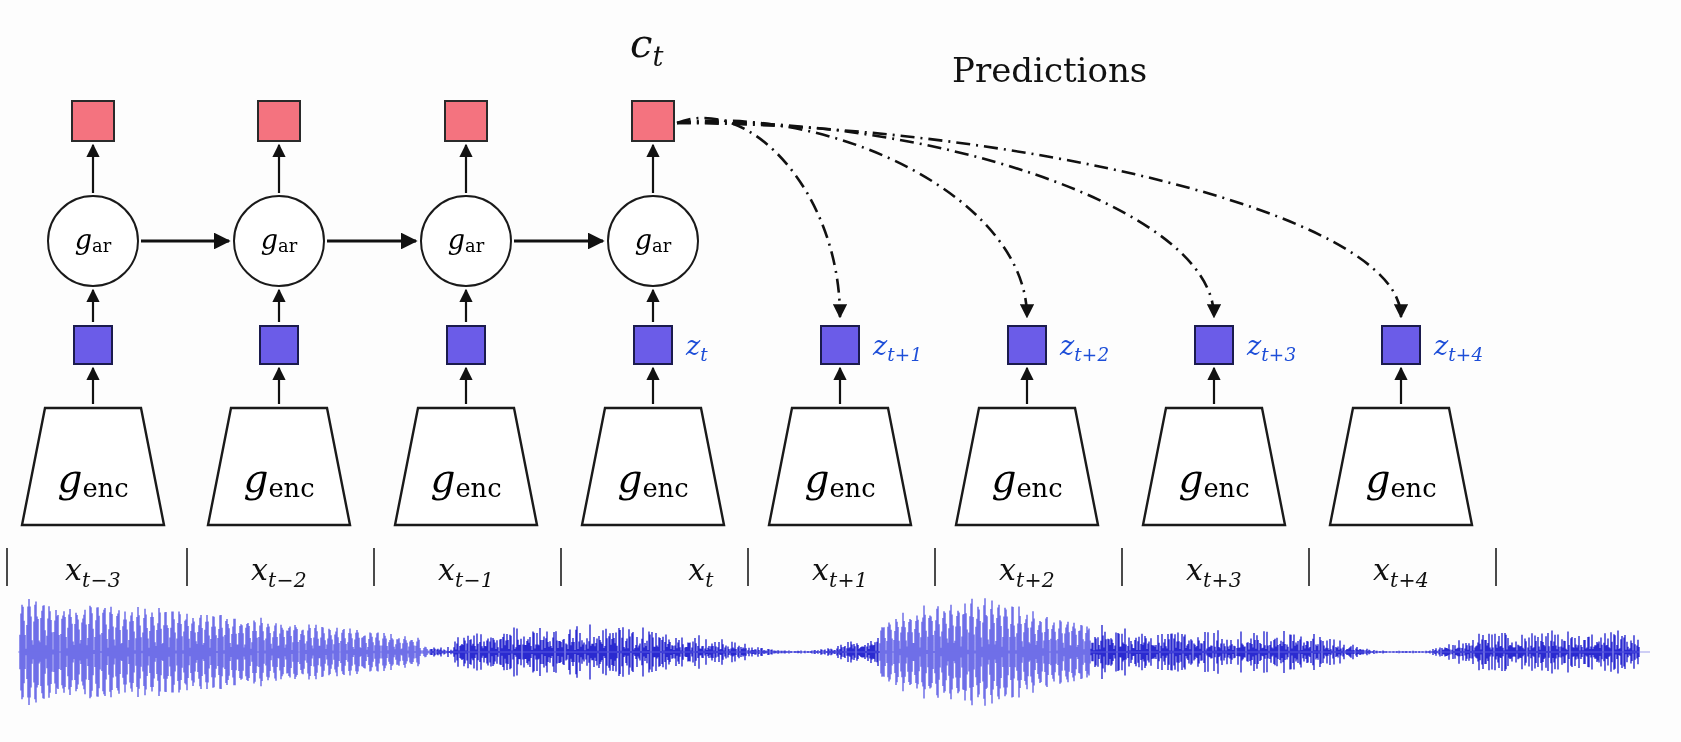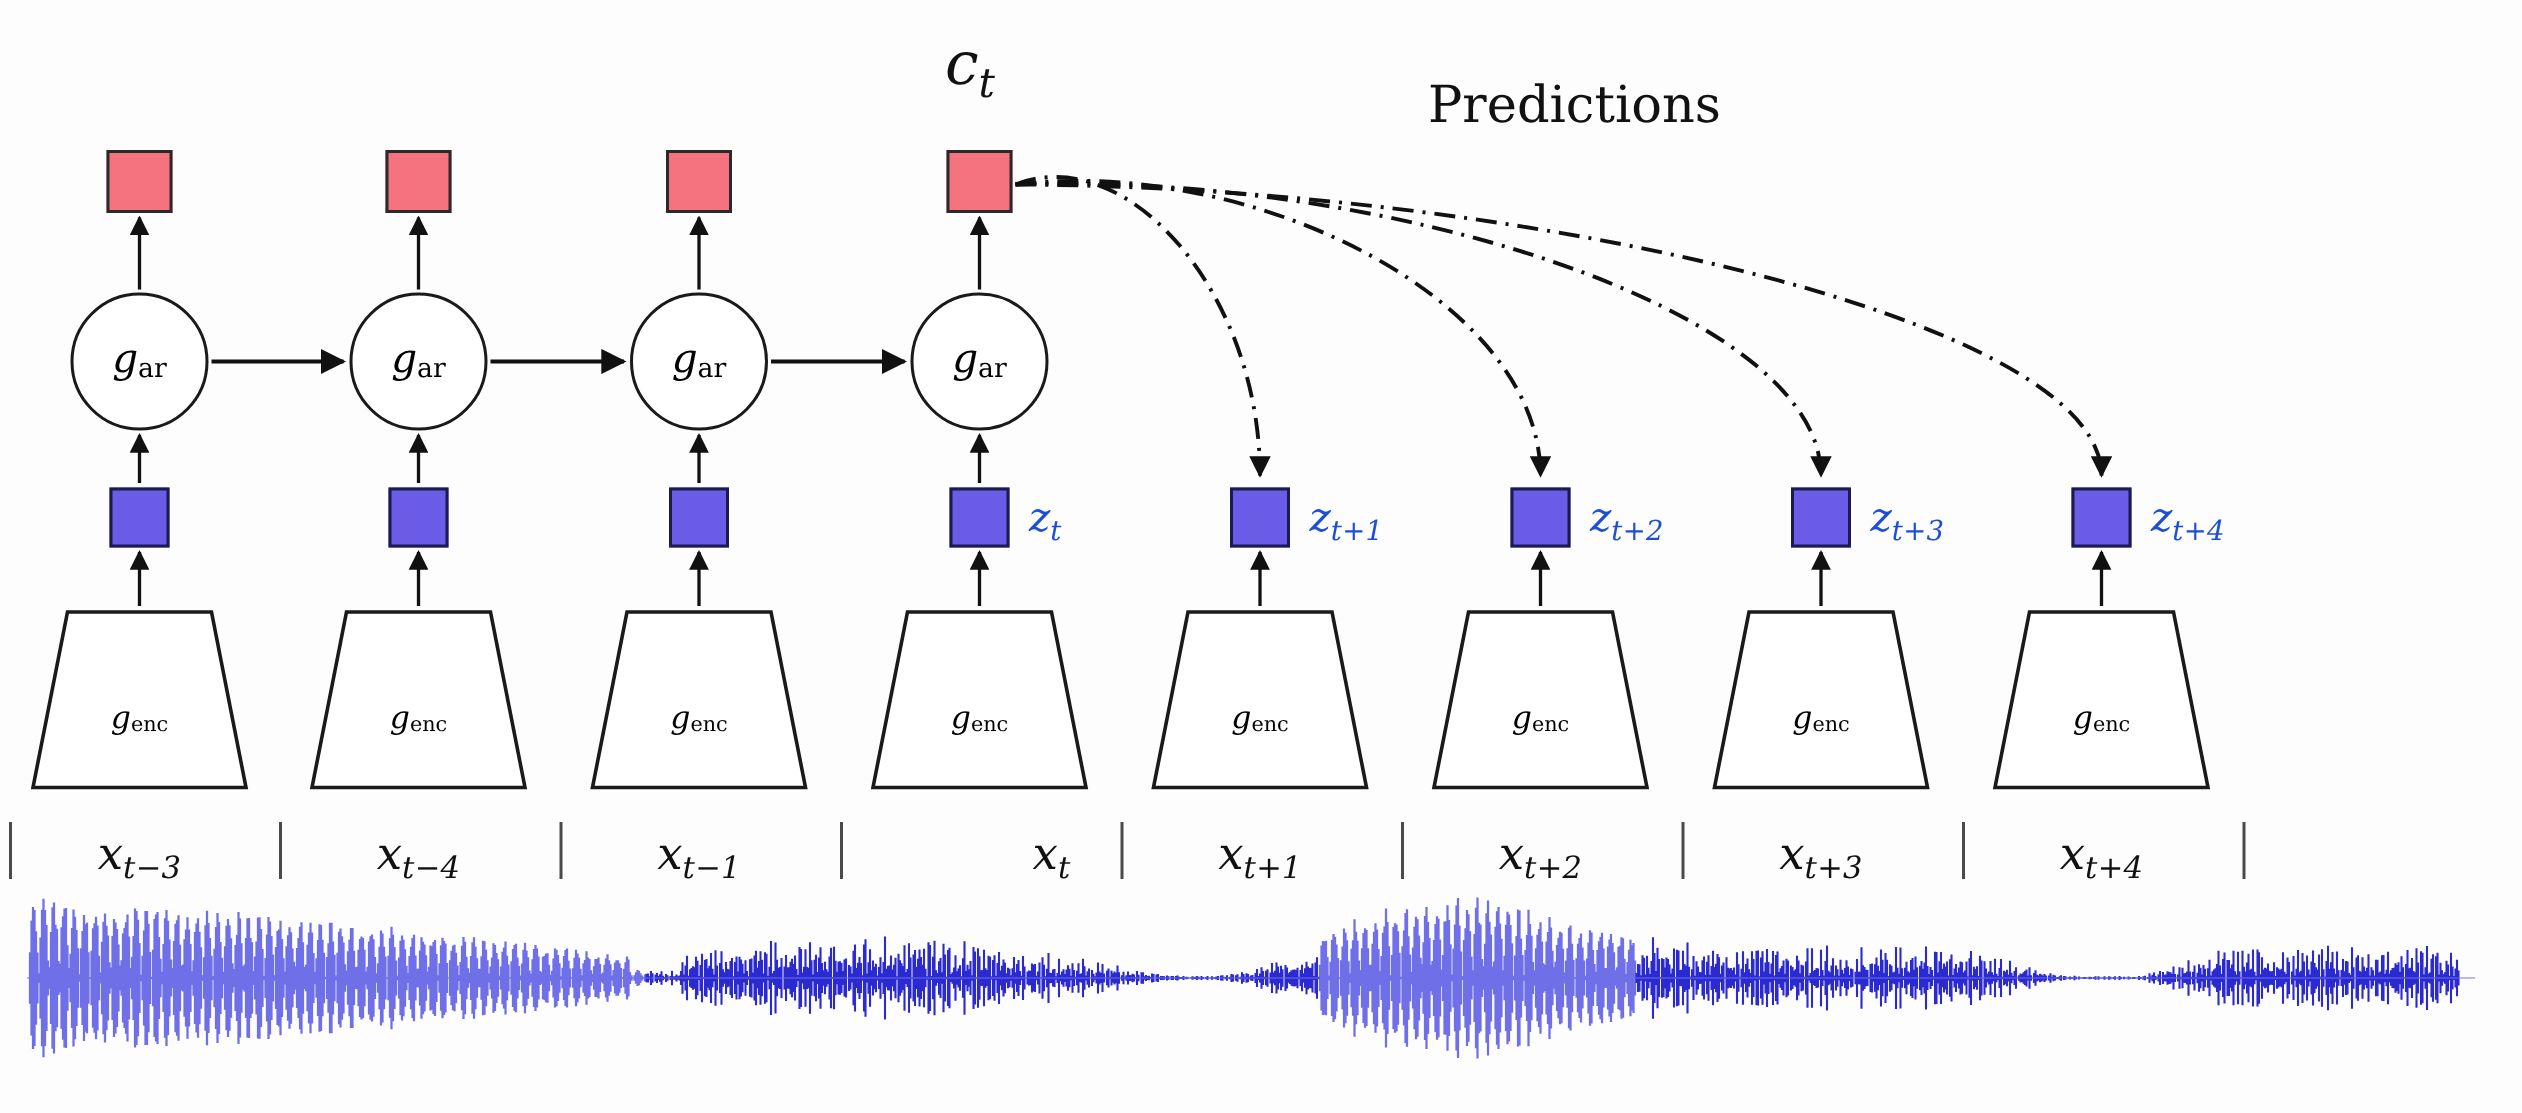--- a/index.html
+++ b/index.html
@@ -33,21 +33,21 @@
   }
   .genc svg{position:absolute;left:0;top:0;}
   .genc .lbl{position:relative;z-index:2;padding-top:26px;}
 
   .mlabel{font-style:normal;white-space:nowrap;line-height:1;}
   .mlabel i{font-style:italic;}
   .sub{font-size:0.68em;vertical-align:-0.32em;letter-spacing:0.2px;}
   .romansub{font-style:normal;font-size:0.66em;vertical-align:-0.18em;}
 
   .gar .mlabel{font-size:27px;}
-  .genc .mlabel{font-size:21px;}
+  .genc .mlabel{font-size:39px;}
 
   .zlabel{position:absolute;font-size:27px;color:#1d4ed8;white-space:nowrap;}
   .ctlabel{position:absolute;font-size:40px;color:#111;}
   .predlabel{position:absolute;font-size:34px;color:#111;white-space:nowrap;}
   .xlabel{position:absolute;font-size:30px;color:#111;text-align:center;white-space:nowrap;}
   .tick{position:absolute;width:2px;background:#4a4a4a;}
   #waveform{position:absolute;left:0;}
 </style>
 </head>
 <body>
@@ -107,21 +107,21 @@
         <svg width="148" height="122" viewBox="0 0 148 122">
           <polygon points="26,2 122,2 145,119 3,119" fill="#ffffff" stroke="#1a1a1a" stroke-width="2.4"></polygon>
         </svg>
         <span class="lbl"><span class="mlabel"><i>g</i><span class="romansub">enc</span></span></span>
       </div>
       <div class="node zbox" style="left: 259px; top: 325px;"></div>
       <div class="node gar" style="left: 233px; top: 195px;">
         <span><span class="mlabel"><i>g</i><span class="romansub">ar</span></span></span>
       </div>
       <div class="node cbox" style="left: 257px; top: 100px;"></div>
-      <div class="xlabel" style="left: 189px; top: 552px; width: 180px;"><span class="mlabel"><i>x</i><span class="sub" style="font-style: italic;">t−4</span></span></div>
+      <div class="xlabel" style="left: 189px; top: 552px; width: 180px;"><span class="mlabel"><i>x</i><span class="sub" style="font-style: italic;">t−2</span></span></div>
       <div class="node genc" style="left: 392px; top: 406px;">
         <svg width="148" height="122" viewBox="0 0 148 122">
           <polygon points="26,2 122,2 145,119 3,119" fill="#ffffff" stroke="#1a1a1a" stroke-width="2.4"></polygon>
         </svg>
         <span class="lbl"><span class="mlabel"><i>g</i><span class="romansub">enc</span></span></span>
       </div>
       <div class="node zbox" style="left: 446px; top: 325px;"></div>
       <div class="node gar" style="left: 420px; top: 195px;">
         <span><span class="mlabel"><i>g</i><span class="romansub">ar</span></span></span>
       </div>

